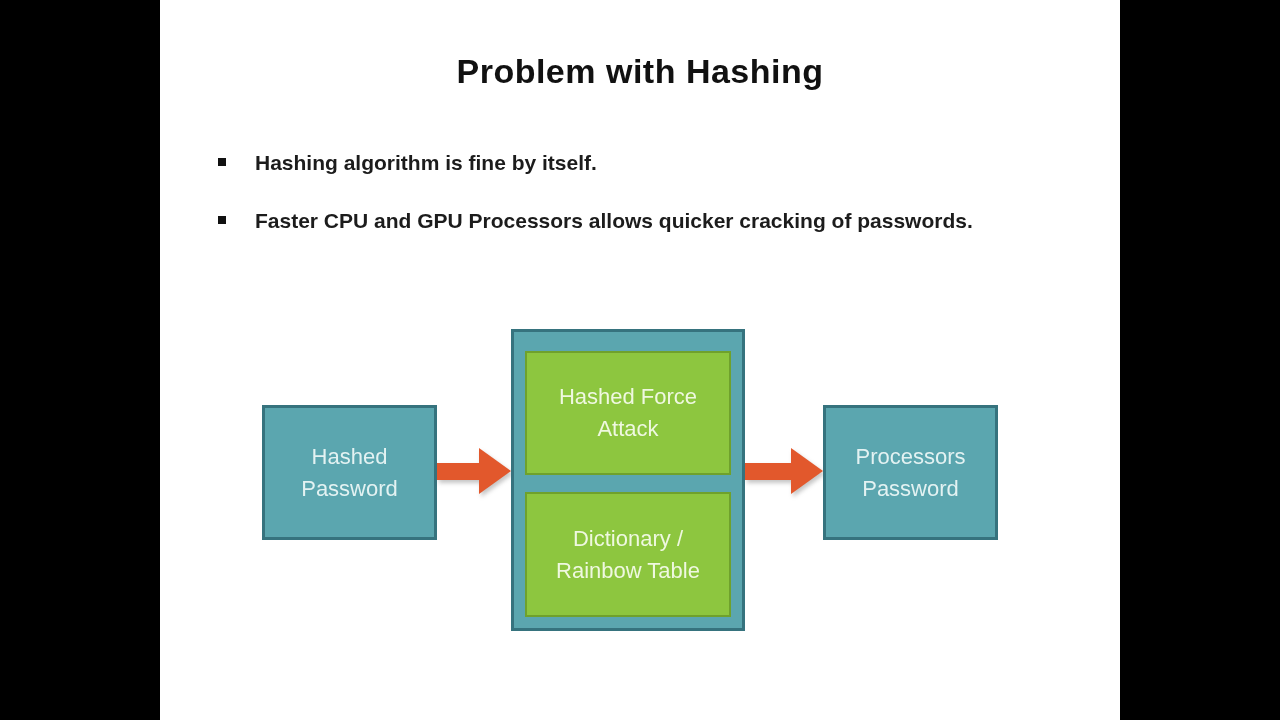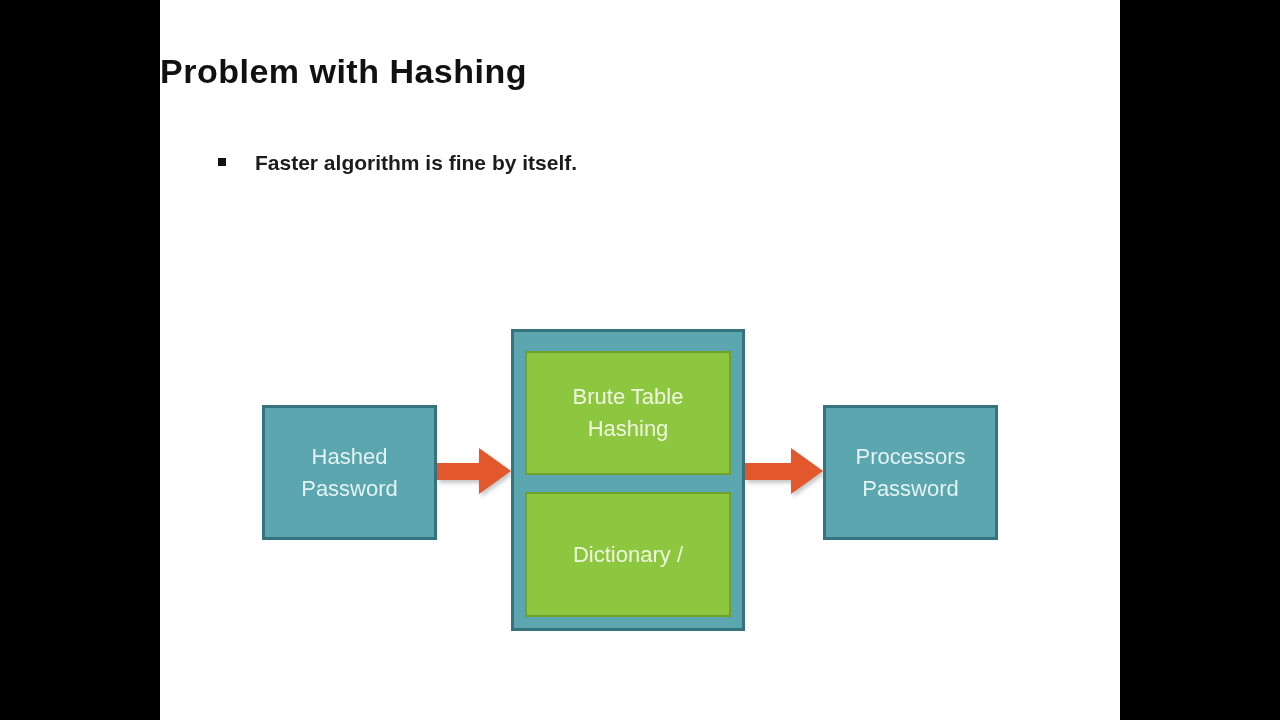--- a/index.html
+++ b/index.html
@@ -11,21 +11,21 @@
   .letterbox.right { left: 1120px; width: 160px; }
 
   .slide {
     position: absolute; left: 160px; top: 0;
     width: 960px; height: 720px;
     background: #ffffff; color: #1a1a1a;
   }
 
   .slide-title {
     position: absolute; top: 52px; left: 0; width: 100%;
-    text-align: left;
+    text-align: center;
     font-size: 34px; font-weight: bold; color: #111111;
     letter-spacing: 0.5px;
   }
 
   .bullets { position: absolute; top: 150px; left: 58px; right: 30px; }
   .bullet { display: flex; align-items: flex-start; margin-bottom: 33px; }
   .bullet-marker {
     width: 8px; height: 8px; background: #111111;
     margin: 8px 29px 0 0; flex: none;
   }
@@ -93,43 +93,48 @@
 <div class="letterbox left"></div>
 <div class="letterbox right"></div>
 
 <div class="slide">
 
   <div class="slide-title">Problem with Hashing</div>
 
   <div class="bullets">
     <div class="bullet">
       <span class="bullet-marker"></span>
-      <span class="bullet-text">Faster algorithm is fine by itself.</span>
+      <span class="bullet-text">Hashing algorithm is fine by itself.</span>
+    </div>
+    <div class="bullet">
+      <span class="bullet-marker"></span>
+      <span class="bullet-text">Faster CPU and GPU Processors allows quicker cracking of passwords.</span>
     </div>
   </div>
 
   <div class="diagram">
 
     <div class="teal-box box-hashed">
       <span>Hashed</span>
       <span>Password</span>
     </div>
 
     <div class="flow-arrow arrow-1">
       <span class="tail"></span>
       <span class="head"></span>
     </div>
 
     <div class="attack-container">
       <div class="green-box brute">
-        <span>Brute Table</span>
-        <span>Hashing</span>
+        <span>Hashed Force</span>
+        <span>Attack</span>
       </div>
       <div class="green-box dict">
         <span>Dictionary /</span>
+        <span>Rainbow Table</span>
       </div>
     </div>
 
     <div class="flow-arrow arrow-2">
       <span class="tail"></span>
       <span class="head"></span>
     </div>
 
     <div class="teal-box box-recovered">
       <span>Processors</span>

